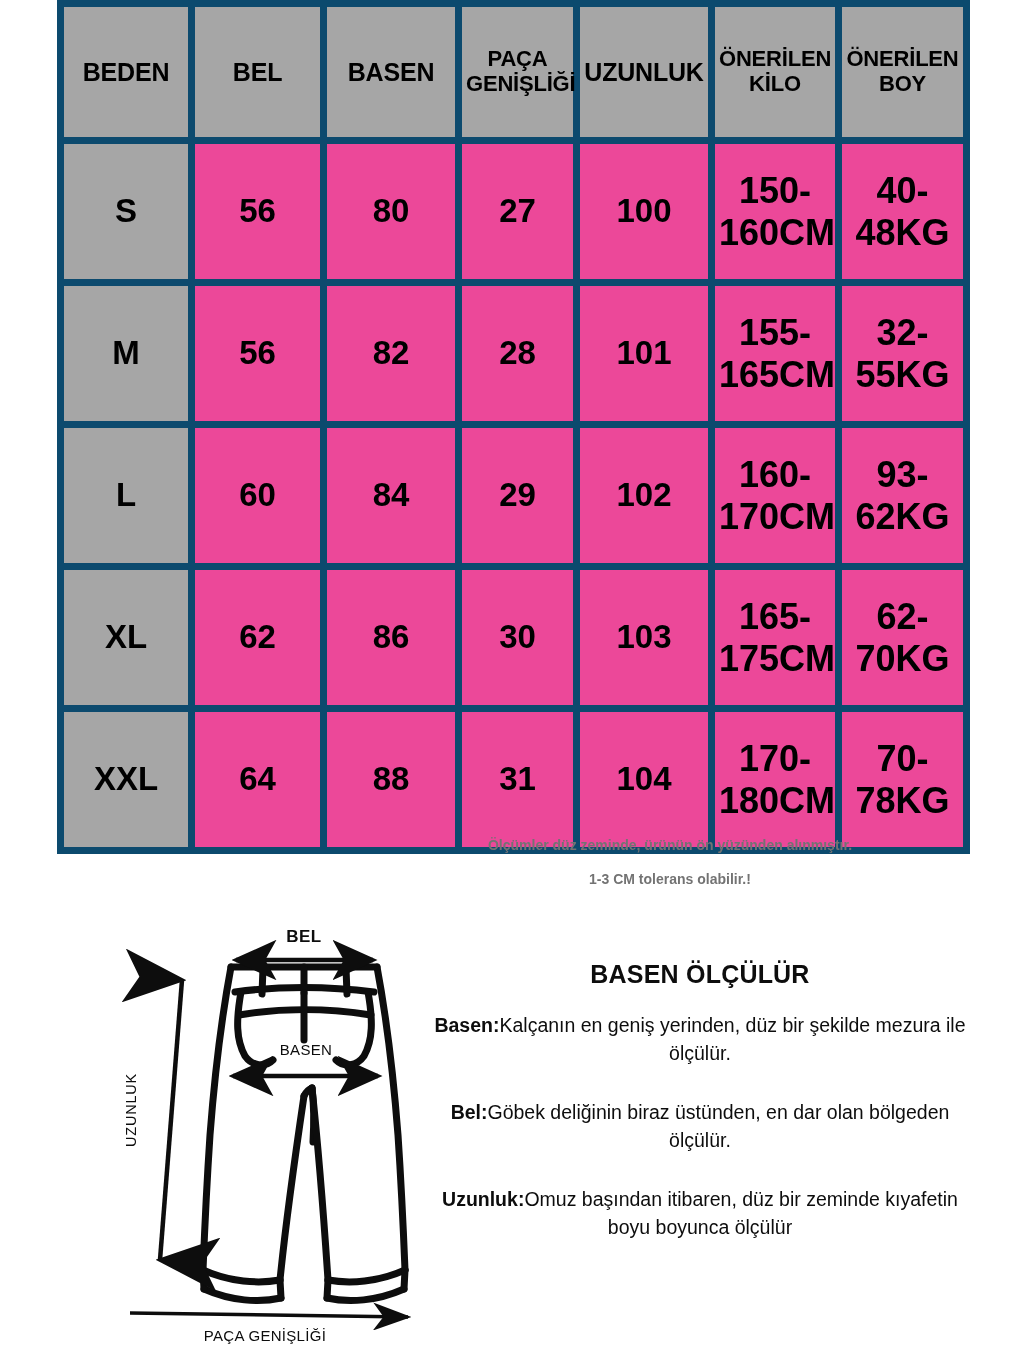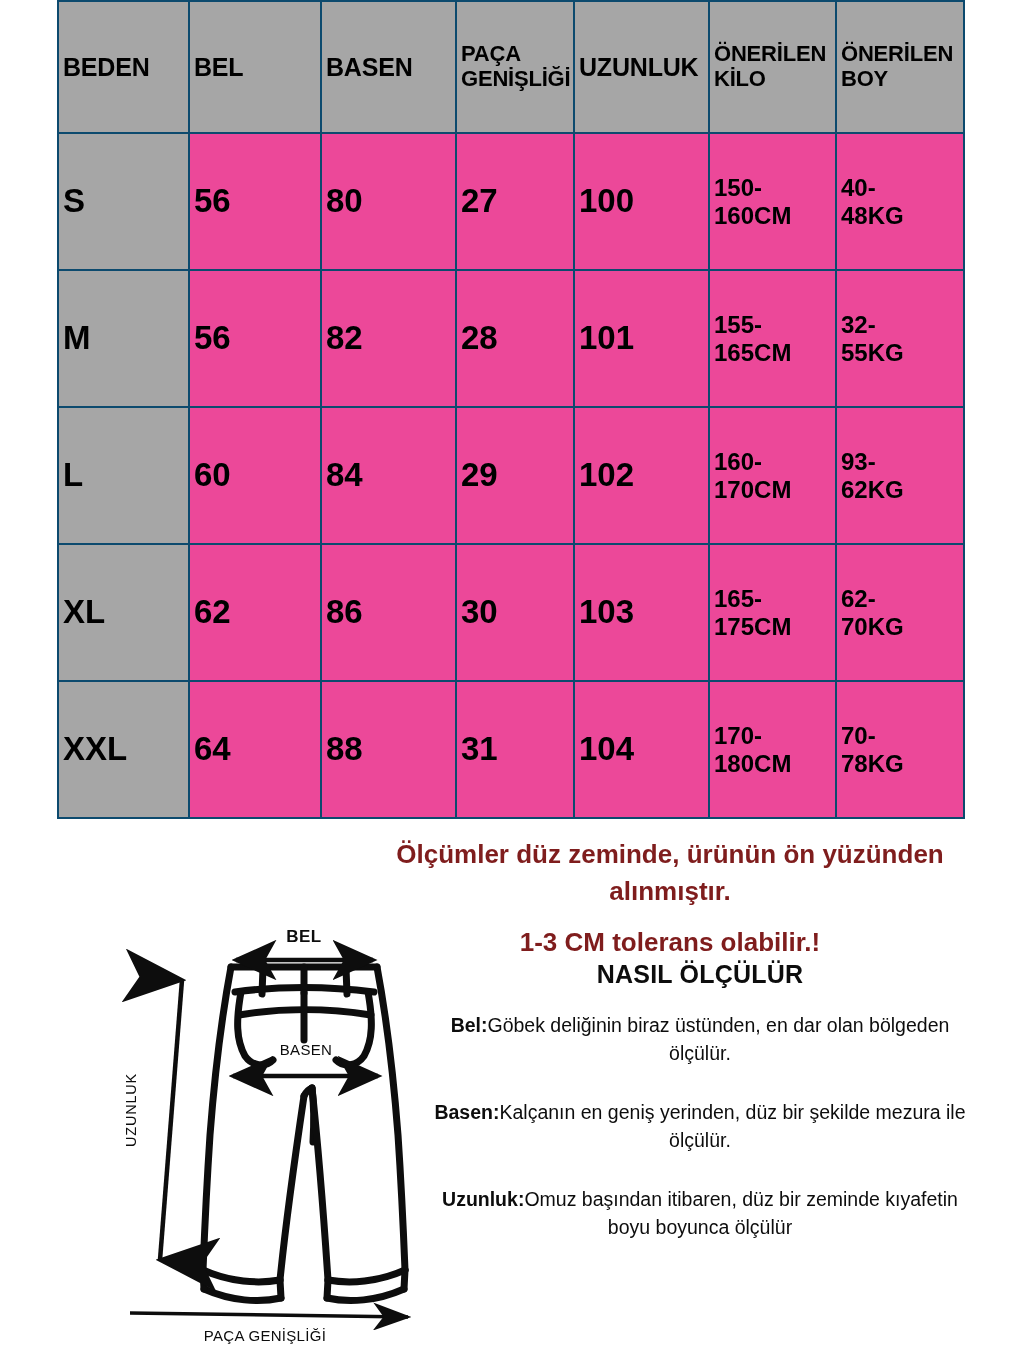--- a/index.html
+++ b/index.html
@@ -31,22 +31,22 @@
   table.size-table col.c-beden  { width: 131px; }
   table.size-table col.c-bel    { width: 132px; }
   table.size-table col.c-basen  { width: 135px; }
   table.size-table col.c-paca   { width: 118px; }
   table.size-table col.c-uzun   { width: 135px; }
   table.size-table col.c-kilo   { width: 127px; }
   table.size-table col.c-boy    { width: 128px; }
 
   table.size-table th,
   table.size-table td {
-    border: 2px solid #0c4a6e;
-    text-align: left;
+    border: 7px solid #0c4a6e;
+    text-align: center;
     vertical-align: middle;
     color: #000000;
     font-weight: bold;
     padding: 0 4px;
   }
   table.size-table thead th {
     background: #a6a6a6;
     height: 130px;
     font-size: 25px;
     line-height: 1.12;
@@ -60,33 +60,33 @@
     background: #ec4899;
     height: 135px;
     font-size: 33px;
     line-height: 1.16;
   }
   table.size-table tbody td.size-cell {
     background: #a6a6a6;
     font-size: 33px;
   }
   table.size-table tbody td.range-cell {
-    font-size: 24px;
+    font-size: 36px;
   }
 
   
   .notice {
     position: absolute;
     left: 355px;
     top: 836px;
     width: 630px;
     text-align: center;
-    color: #7f1d1d;
+    color: #737373;
     font-weight: bold;
-    font-size: 26px;
+    font-size: 14px;
     line-height: 1.42;
   }
   .notice .line2 {
     display: block;
     margin-top: 14px;
   }
 
   
   .howto {
     position: absolute;
@@ -241,26 +241,26 @@
   </table>
 </div>
 
 <div class="notice">
   <span>Ölçümler düz zeminde, ürünün ön yüzünden</span>
   <span>alınmıştır.</span>
   <span class="line2">1-3 CM tolerans olabilir.!</span>
 </div>
 
 <div class="howto">
-  <h2>NASIL ÖLÇÜLÜR</h2>
+  <h2>BASEN ÖLÇÜLÜR</h2>
+  <p>
+    <span class="term">Basen:</span><span>Kalçanın en geniş yerinden, düz bir şekilde mezura ile ölçülür.</span>
+  </p>
   <p>
     <span class="term">Bel:</span><span>Göbek deliğinin biraz üstünden, en dar olan bölgeden ölçülür.</span>
-  </p>
-  <p>
-    <span class="term">Basen:</span><span>Kalçanın en geniş yerinden, düz bir şekilde mezura ile ölçülür.</span>
   </p>
   <p>
     <span class="term">Uzunluk:</span><span>Omuz başından itibaren, düz bir zeminde kıyafetin boyu boyunca ölçülür</span>
   </p>
 </div>
 
 <div class="diagram">
   <svg width="340" height="425" viewBox="0 0 340 425">
     <defs>
       <marker id="arrH-end" markerWidth="10" markerHeight="9" refX="9" refY="4.5" orient="auto">

